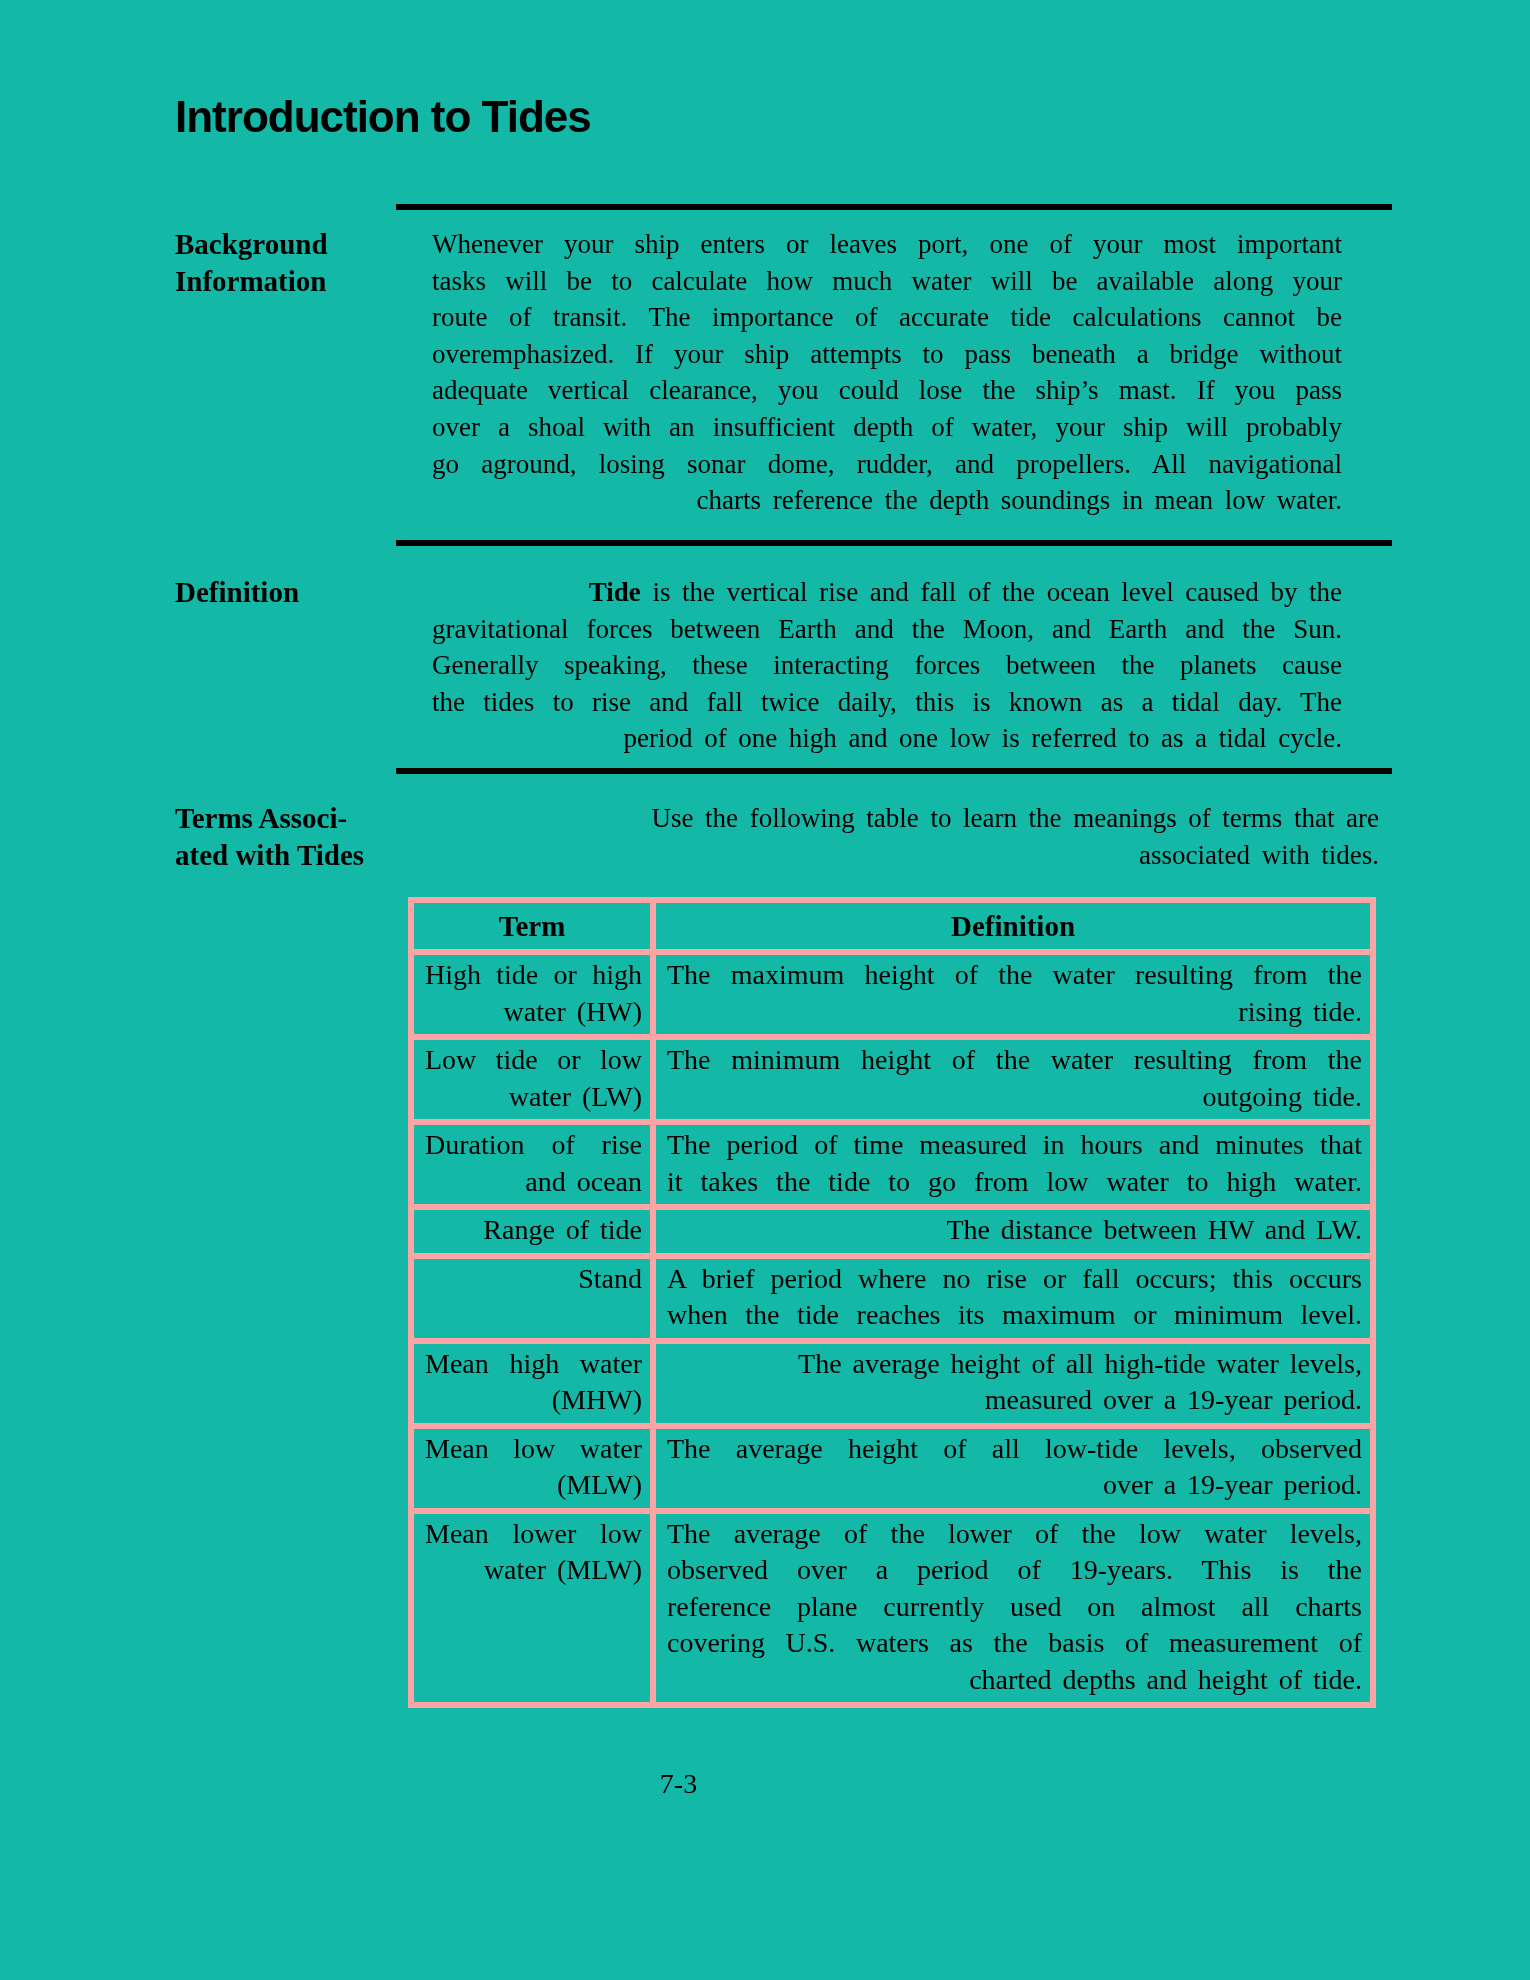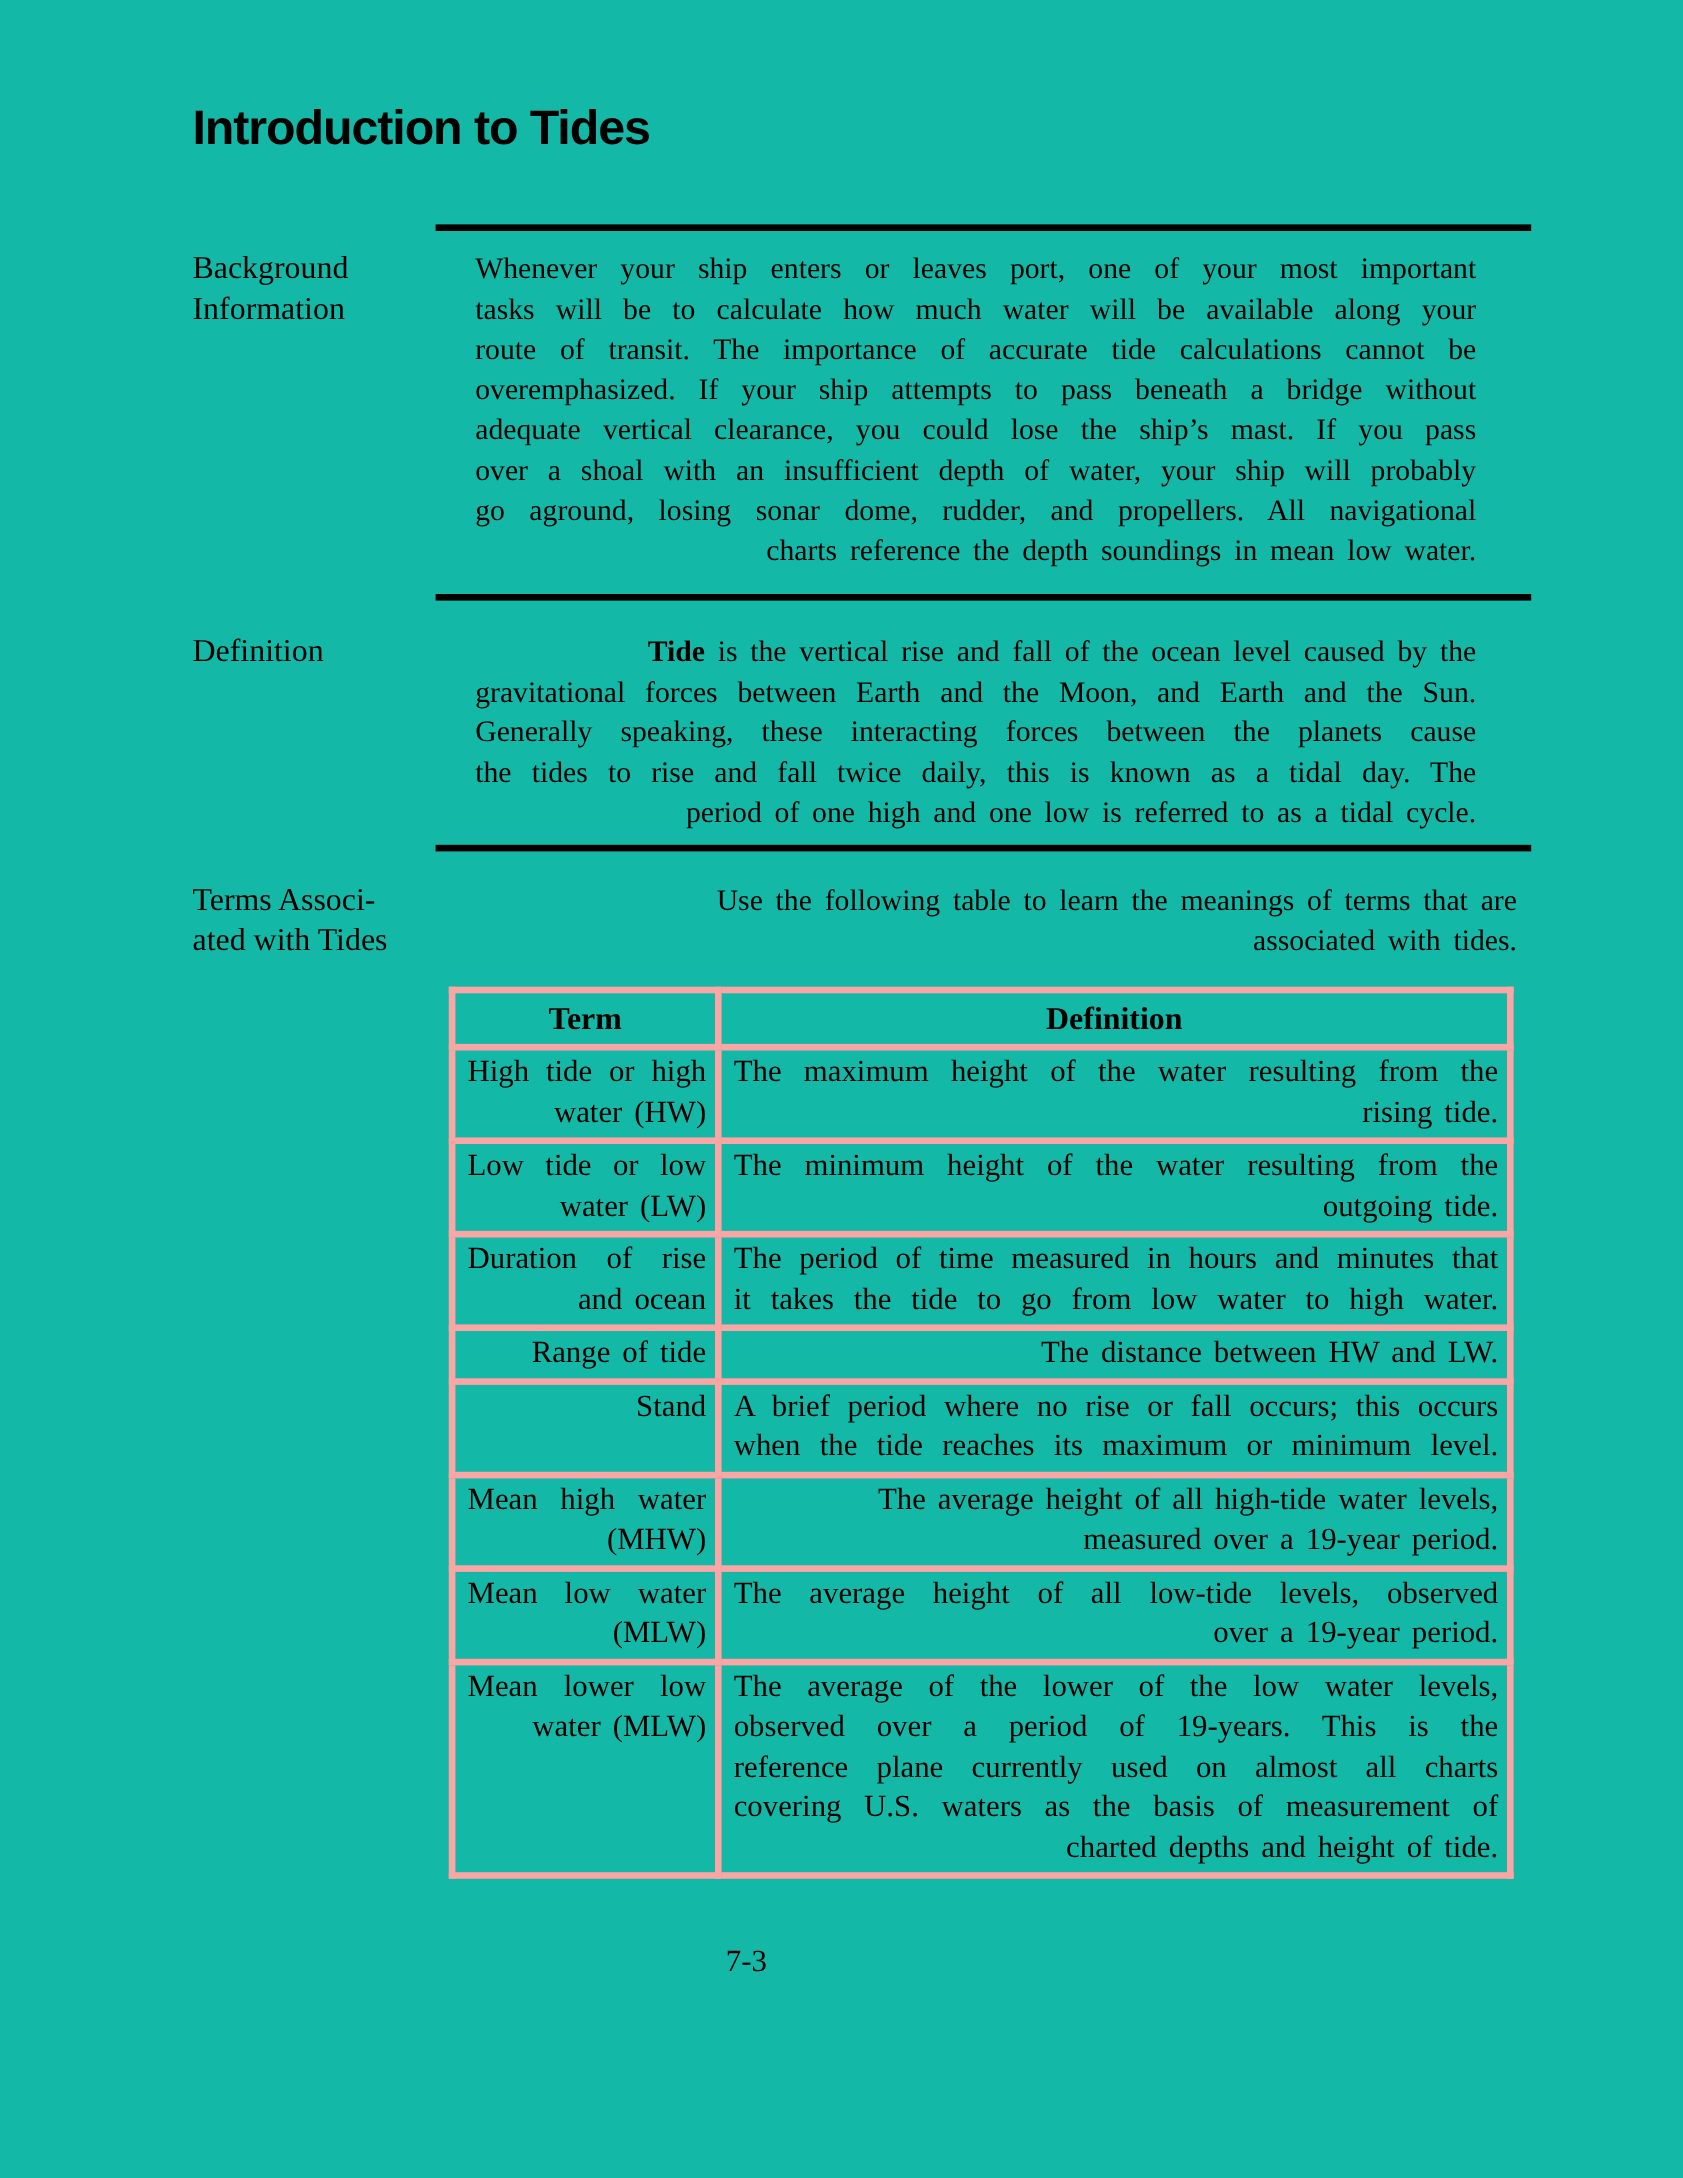--- a/index.html
+++ b/index.html
@@ -17,21 +17,21 @@
     font-family:"Liberation Sans", sans-serif;
     font-weight:bold;font-size:44px;letter-spacing:-1px;
     white-space:nowrap;
   }
   .rule{
     position:absolute;left:396px;width:996px;height:6px;
     background:#000000;
   }
   .sec-label{
     position:absolute;left:175px;width:225px;
-    font-weight:normal;font-size:29px;line-height:37px;
+    font-weight:bold;font-size:29px;line-height:37px;
     text-align:left;
   }
   .sec-body{
     position:absolute;left:432px;width:910px;
     font-size:27px;line-height:36.6px;
   }
   .jl{ text-align:justify; text-align-last:justify; text-justify:inter-word; }
   .rl{ text-align:right; word-spacing:0.18em; }
   .lead{ font-weight:bold; }
 

